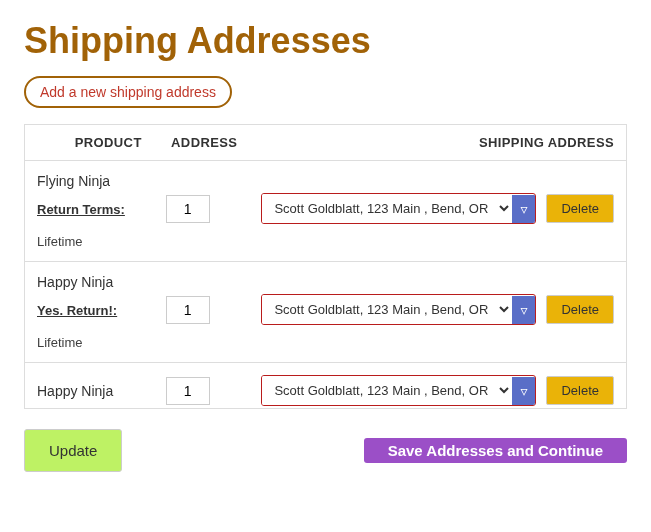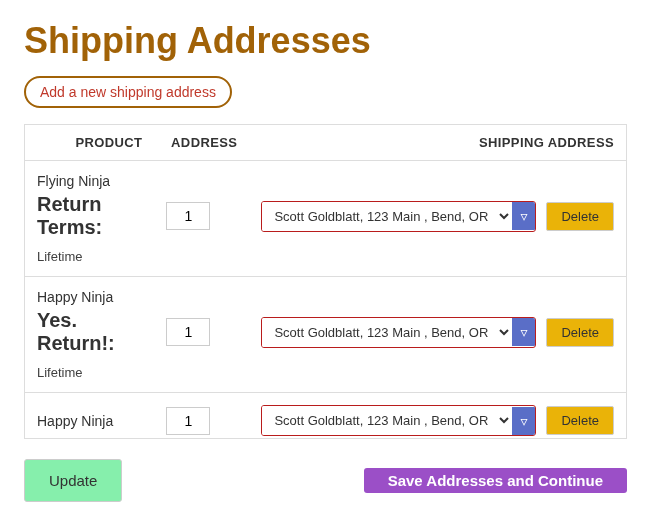--- a/index.html
+++ b/index.html
@@ -53,21 +53,22 @@
       padding-bottom: 2px;
       font-size: 14px;
       color: #333;
     }
     .product-detail-row td {
       padding-top: 2px;
       padding-bottom: 2px;
     }
     .return-label {
       font-weight: 700;
-      font-size: 20px;
+      font-size: 13px;
+      text-decoration: underline;
     }
     .lifetime-row td {
       padding-bottom: 12px;
       color: #404040;
       font-size: 13px;
     }
     .separator-row td {
       border-top: 1px solid #ddd;
       padding: 0;
     }
@@ -114,21 +115,21 @@
       color: #333;
       border-radius: 2px;
     }
     .footer-row {
       display: flex;
       justify-content: space-between;
       align-items: center;
       margin-top: 20px;
     }
     .update-btn {
-      background: #86efac;
+      background: #bef264;
       border: 1px solid #ccc;
       padding: 12px 24px;
       font-size: 15px;
       cursor: pointer;
       color: #333;
       border-radius: 3px;
     }
     .save-continue-btn {
       background: #9b4fc7;
       border: none;

